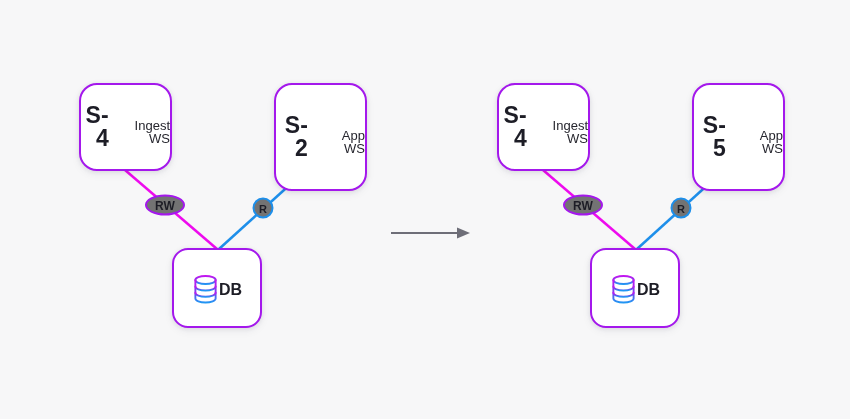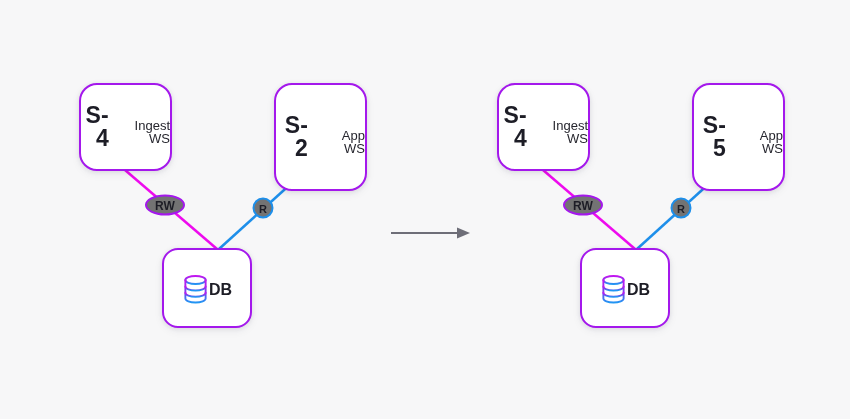--- a/index.html
+++ b/index.html
@@ -35,21 +35,21 @@
     display: flex;
     flex-direction: row;
     align-items: center;
     justify-content: center;
     z-index: 1;
     box-shadow: 0 1px 4px rgba(40,40,60,0.10), 0 3px 10px rgba(40,40,60,0.06);
     text-align: right;
   }
   .node-ingest { left: 4px;   top: 3px;   width: 93px; height: 88px; }
   .node-app    { left: 199px; top: 3px;   width: 93px; height: 108px; }
-  .node-db     { left: 87px;  top: 168px; width: 90px; height: 80px; border-radius: 16px; }
+  .node-db     { left: 97px;  top: 168px; width: 90px; height: 80px; border-radius: 16px; }
   .node-title {
     font-size: 23px;
     font-weight: 700;
     color: #1d1d26;
     letter-spacing: 0.2px;
     line-height: 1;
   }
   .node-subtitle {
     margin-top: 10px;
     font-size: 13px;

